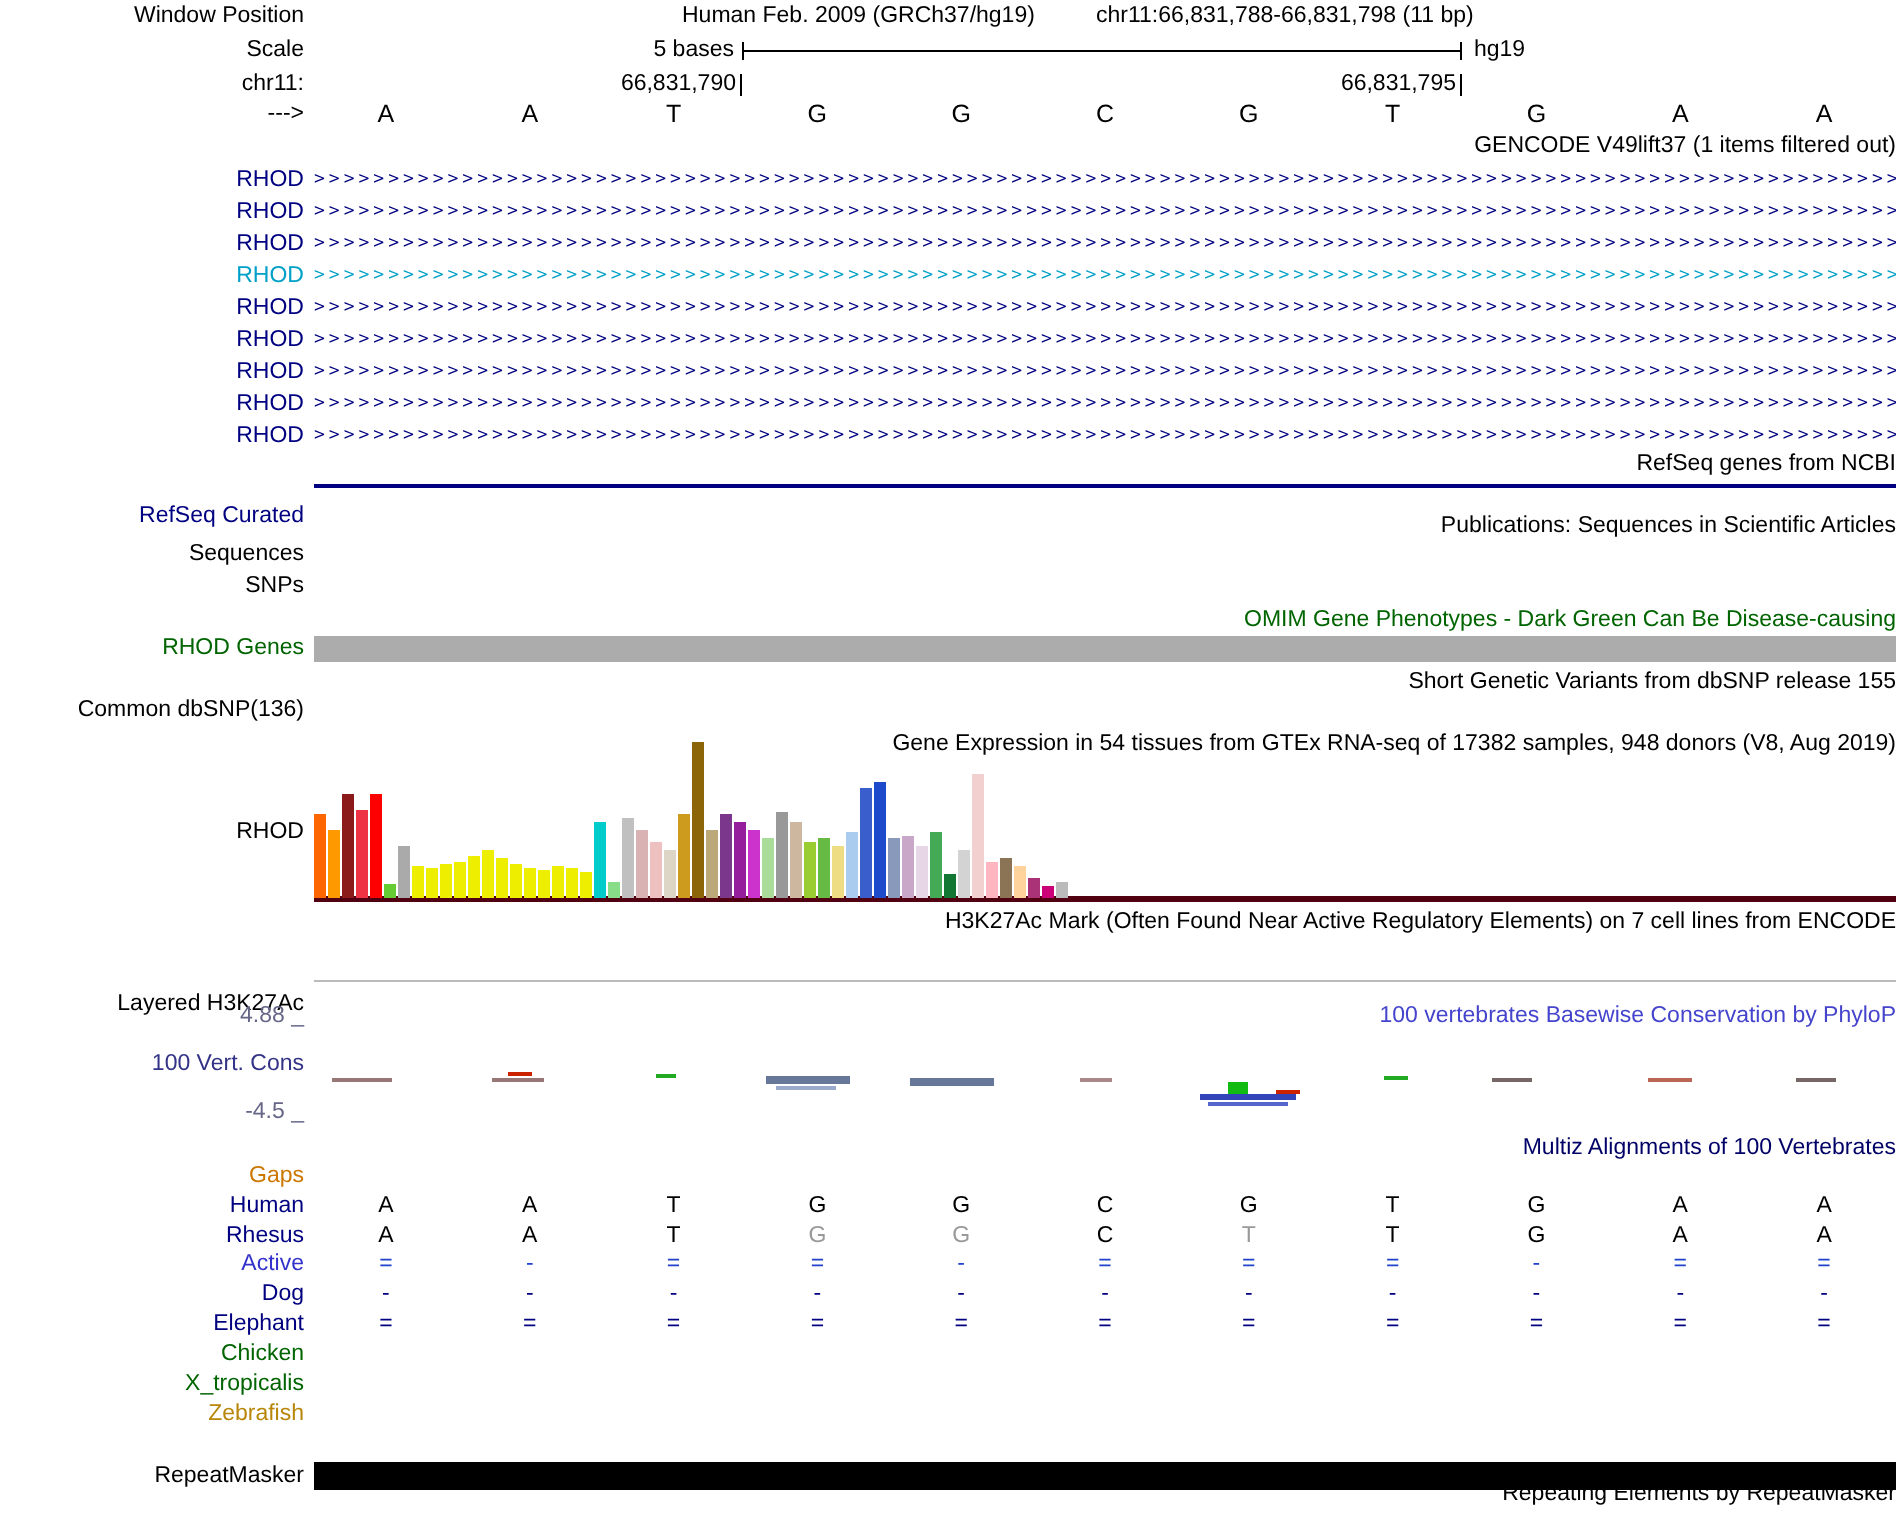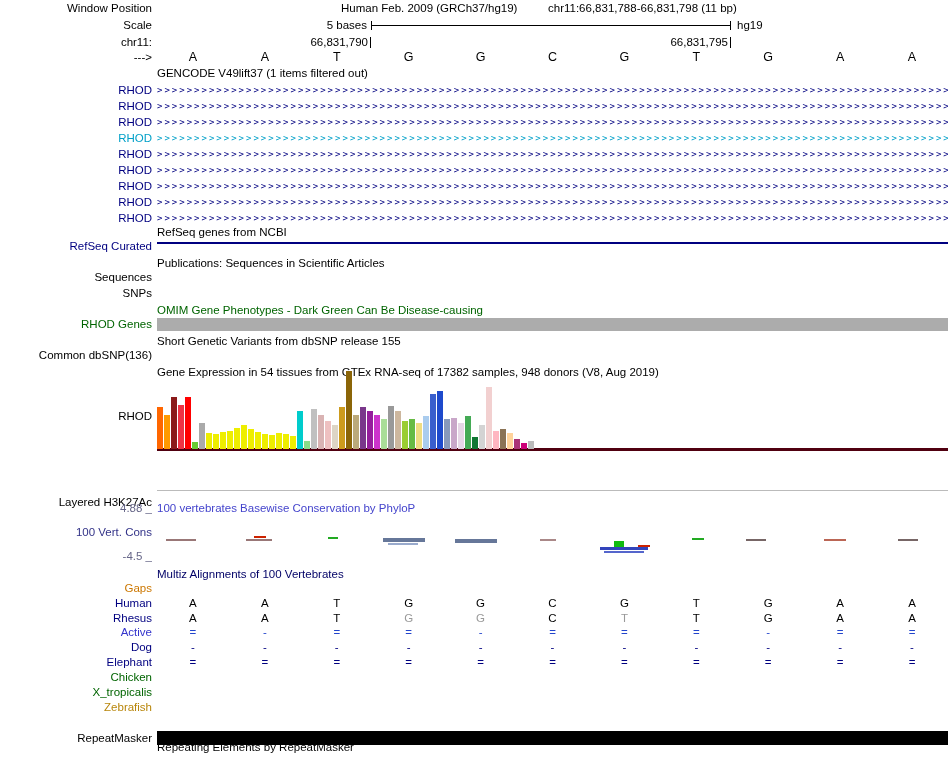--- a/index.html
+++ b/index.html
@@ -7,21 +7,21 @@
   body {
     background:#ffffff;
     font-family:"Liberation Sans","DejaVu Sans",sans-serif;
     font-size:11.5px;
     color:#000000;
     position:relative;
   }
   #browser { position:absolute; left:0; top:0; width:950px; height:761px; overflow:hidden; background:#fff; }
   .abs { position:absolute; white-space:nowrap; }
   .rlabel { position:absolute; white-space:nowrap; right:798px; text-align:right; }
-  .ctitle { position:absolute; left:157px; width:791px; text-align:left; white-space:nowrap; }
+  .ctitle { position:absolute; left:157px; width:791px; text-align:right; white-space:nowrap; }
 </style>
 </head>
 <body>
 
 <div id="browser">
 
   <span class="rlabel" style="top:2px">Window Position</span>
   <span class="abs" style="left:341px;top:2px">Human Feb. 2009 (GRCh37/hg19)</span>
   <span class="abs" style="left:548px;top:2px">chr11:66,831,788-66,831,798 (11 bp)</span>
 
@@ -37,37 +37,38 @@
   <div class="abs" style="left:370px;top:37px;width:1px;height:11px;background:#000"></div>
   <span class="abs" style="right:222px;top:36px">66,831,795</span>
   <div class="abs" style="left:730px;top:37px;width:1px;height:11px;background:#000"></div>
 
   <span class="rlabel" style="top:51px">---&gt;</span>
 
   <div class="ctitle" style="top:67px">GENCODE V49lift37 (1 items filtered out)</div>
 
   <div class="ctitle" style="top:226px">RefSeq genes from NCBI</div>
   <div class="abs" style="left:157px;top:242px;width:791px;height:2px;background:#000080"></div>
-  <span class="rlabel" style="top:240px;color:#000080">RefSeq Curated</span>
+  <span class="rlabel" style="top:252px;color:#000080">RefSeq Curated</span>
 
   <div class="ctitle" style="top:257px">Publications: Sequences in Scientific Articles</div>
   <span class="rlabel" style="top:271px">Sequences</span>
   <span class="rlabel" style="top:287px">SNPs</span>
 
   <div class="ctitle" style="top:304px;color:#006400">OMIM Gene Phenotypes - Dark Green Can Be Disease-causing</div>
   <div class="abs" style="left: 157px; top: 318px; width: 791px; height: 13px; background: rgb(172, 172, 172);"></div>
   <span class="rlabel" style="top:318px;color:#006400">RHOD Genes</span>
 
   <div class="ctitle" style="top:335px">Short Genetic Variants from dbSNP release 155</div>
   <span class="rlabel" style="top:349px">Common dbSNP(136)</span>
 
   <div class="ctitle" style="top:366px">Gene Expression in 54 tissues from GTEx RNA-seq of 17382 samples, 948 donors (V8, Aug 2019)</div>
   <span class="rlabel" style="top:410px">RHOD</span>
   <div class="abs" style="left: 157px; top: 448px; width: 791px; height: 3px; background: rgb(80, 0, 16);"></div>
 
+  <div class="ctitle" style="top:455px">H3K27Ac Mark (Often Found Near Active Regulatory Elements) on 7 cell lines from ENCODE</div>
   <span class="rlabel" style="top:496px">Layered H3K27Ac</span>
   <div class="abs" style="left:157px;top:490px;width:791px;height:1px;background:#BBBBBB"></div>
 
   <span class="rlabel" style="top:502px;color:#666688">4.88 _</span>
   <div class="ctitle" style="top:502px;color:#4444CC">100 vertebrates Basewise Conservation by PhyloP</div>
   <span class="rlabel" style="top:526px;color:#333388">100 Vert. Cons</span>
   <span class="rlabel" style="top:550px;color:#666688">-4.5 _</span>
 
   <div class="ctitle" style="top:568px;color:#000066">Multiz Alignments of 100 Vertebrates</div>
 

